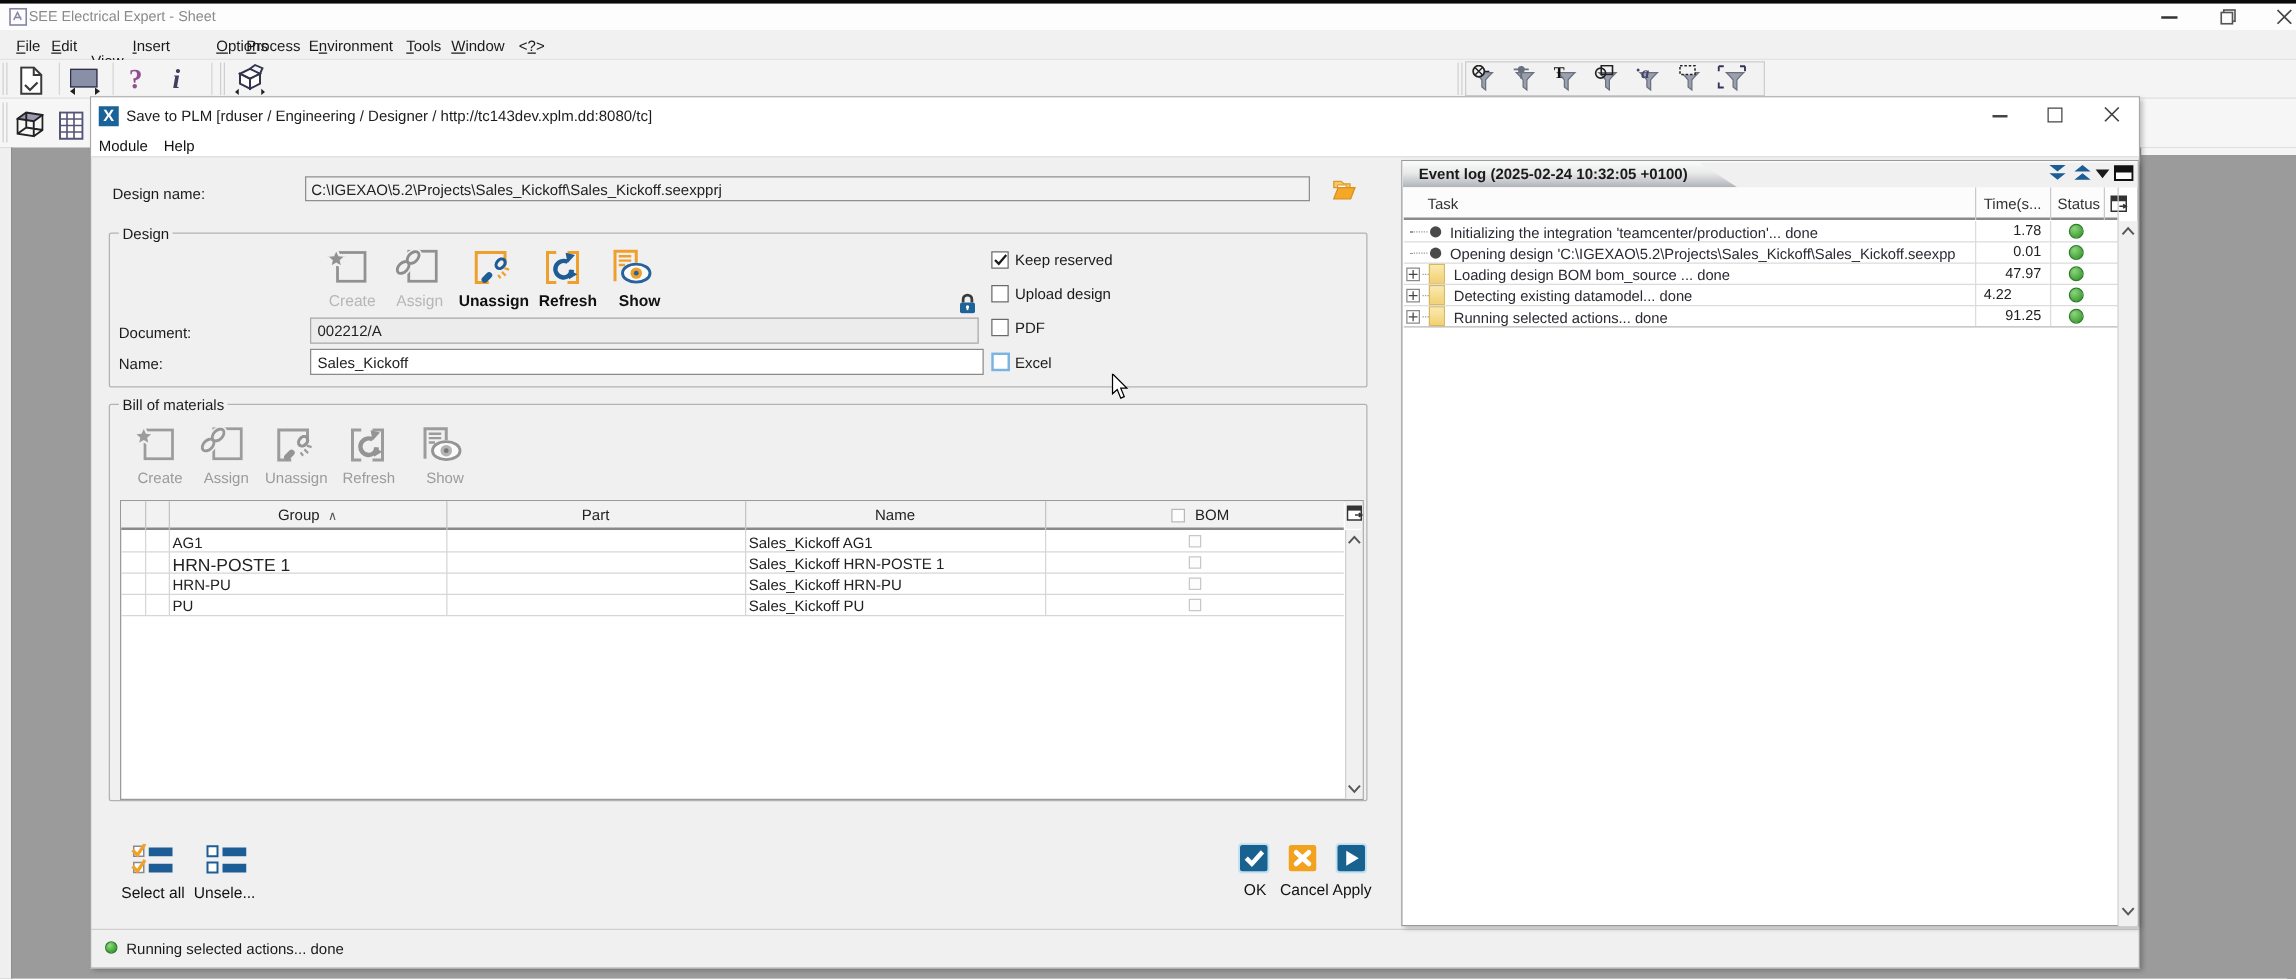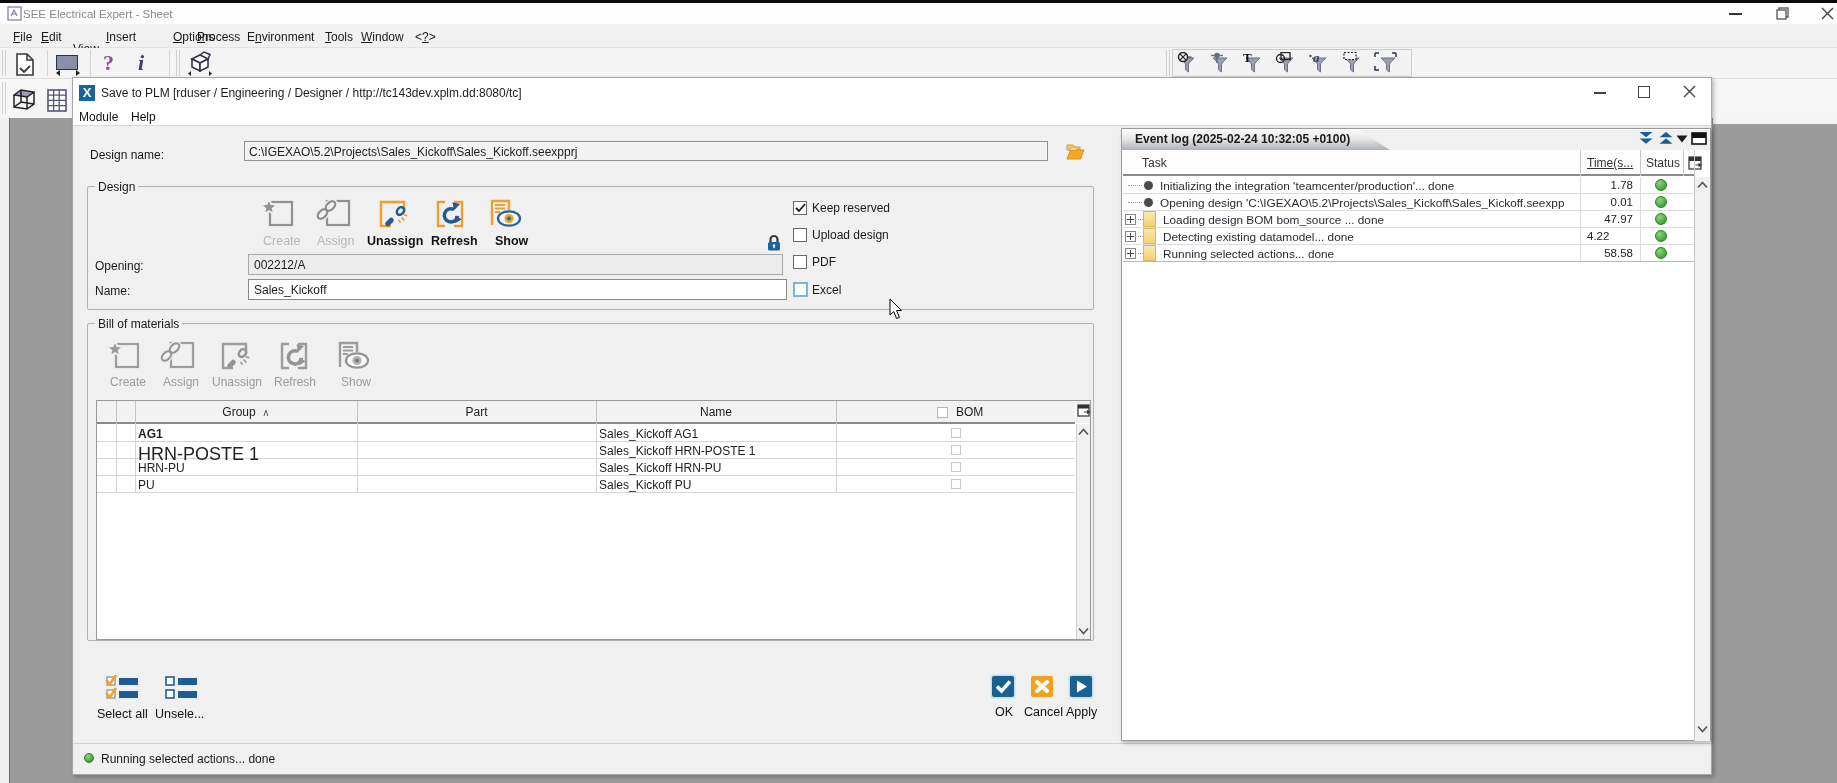--- a/index.html
+++ b/index.html
@@ -234,21 +234,21 @@
     <path d="M1 5 L4 8 L10 1" fill="none" stroke="#1a1a1a" stroke-width="1.8"></path>
   </svg>
 <div class="a txt" style="left:812px;top:201px;font-size:12px;color:#1a1a1a;">Keep reserved</div>
 <div class="a" style="left:793px;top:228px;width:14px;height:14px;background:#fff;border:1px solid #6a6a6a;"></div>
 <div class="a txt" style="left:812px;top:228px;font-size:12px;color:#1a1a1a;">Upload design</div>
 <div class="a" style="left:793px;top:255px;width:14px;height:14px;background:#fff;border:1px solid #6a6a6a;"></div>
 <div class="a txt" style="left:812px;top:255px;font-size:12px;color:#1a1a1a;">PDF</div>
 <div class="a" style="left:793px;top:282px;width:15px;height:15px;background:#fff;border:2px solid #7ab4e0;"></div>
 <div class="a txt" style="left:812px;top:283px;font-size:12px;color:#1a1a1a;">Excel</div>
 
-<div class="a txt" style="left:95px;top:259px;font-size:12px;color:#1a1a1a;">Opening:</div>
+<div class="a txt" style="left:95px;top:259px;font-size:12px;color:#1a1a1a;">Document:</div>
 <div class="a" style="left:248px;top:254px;width:535px;height:21px;background:#ececec;border:1px solid #a8a8a8;"></div>
 <div class="a txt" style="left:254px;top:258px;font-size:12px;color:#222;">002212/A</div>
 <div class="a txt" style="left:95px;top:284px;font-size:12px;color:#1a1a1a;">Name:</div>
 <div class="a" style="left:248px;top:279px;width:539px;height:21px;background:#fff;border:1px solid #8a8a8a;"></div>
 <div class="a txt" style="left:254px;top:283px;font-size:12px;color:#222;">Sales_Kickoff</div>
 
 <div class="a" style="left:87px;top:323px;width:1007px;height:318px;border:1px solid #b2b2b2;border-radius:2px;"></div>
 <div class="a txt" style="left:95px;top:317px;font-size:12px;color:#1a1a1a;background:#f0f0f0;padding:0 3px;">Bill of materials</div>
 <svg class="a" style="left:104px;top:339px;" width="280" height="32" viewBox="0 0 280 32">
   <g transform="translate(2,2)">
@@ -317,23 +317,23 @@
 
 <div class="a" style="left:97px;top:441px;width:978px;height:1px;background:#d6d6d6;"></div>
 <div class="a" style="left:97px;top:458px;width:978px;height:1px;background:#d6d6d6;"></div>
 <div class="a" style="left:97px;top:475px;width:978px;height:1px;background:#d6d6d6;"></div>
 <div class="a" style="left:97px;top:492px;width:978px;height:1px;background:#d6d6d6;"></div>
 <div class="a" style="left:116px;top:424px;width:1px;height:68px;background:#d6d6d6;"></div>
 <div class="a" style="left:135px;top:424px;width:1px;height:68px;background:#d6d6d6;"></div>
 <div class="a" style="left:357px;top:424px;width:1px;height:68px;background:#d6d6d6;"></div>
 <div class="a" style="left:596px;top:424px;width:1px;height:68px;background:#d6d6d6;"></div>
 <div class="a" style="left:836px;top:424px;width:1px;height:68px;background:#d6d6d6;"></div>
-<div class="a txt" style="left:138px;top:427px;font-size:12px;color:#222;font-weight:bold;">AG1</div>
+<div class="a txt" style="left:138px;top:427px;font-size:12px;color:#222;">AG1</div>
 <div class="a txt" style="left:599px;top:427px;font-size:12px;color:#222;">Sales_Kickoff AG1</div>
-<div class="a txt" style="left:138px;top:444px;font-size:18px;color:#222;">HRN-POSTE 1</div>
+<div class="a txt" style="left:138px;top:444px;font-size:14px;color:#222;">HRN-POSTE 1</div>
 <div class="a txt" style="left:599px;top:444px;font-size:12px;color:#222;">Sales_Kickoff HRN-POSTE 1</div>
 <div class="a txt" style="left:138px;top:461px;font-size:12px;color:#222;">HRN-PU</div>
 <div class="a txt" style="left:599px;top:461px;font-size:12px;color:#222;">Sales_Kickoff HRN-PU</div>
 <div class="a txt" style="left:138px;top:478px;font-size:12px;color:#222;">PU</div>
 <div class="a txt" style="left:599px;top:478px;font-size:12px;color:#222;">Sales_Kickoff PU</div>
 <div class="a" style="left:951px;top:428px;width:10px;height:10px;background:#fdfdfd;border:1px solid #c8c8c8;"></div>
 <div class="a" style="left:951px;top:445px;width:10px;height:10px;background:#fdfdfd;border:1px solid #c8c8c8;"></div>
 <div class="a" style="left:951px;top:462px;width:10px;height:10px;background:#fdfdfd;border:1px solid #c8c8c8;"></div>
 <div class="a" style="left:951px;top:479px;width:10px;height:10px;background:#fdfdfd;border:1px solid #c8c8c8;"></div>
 
@@ -404,21 +404,21 @@
     <path d="M0.5 0.5 H11.5 L6 7.5 Z" fill="#1a1a1a"></path>
   </svg>
 <svg class="a" style="left:1691px;top:132px;" width="16" height="13" viewBox="0 0 16 13">
   <rect x="1" y="1" width="14" height="11" fill="#fff" stroke="#111" stroke-width="1.6"></rect>
   <rect x="1" y="1" width="14" height="5" fill="#111"></rect>
 </svg>
 
 <div class="a" style="left:1123px;top:150px;width:571px;height:26px;background:#fcfcfc;border-bottom:2px solid #8a8a8a;"></div>
 <div class="a txt" style="left:1142px;top:156px;font-size:12px;color:#333;">Task</div>
 <div class="a" style="left:1580px;top:150px;width:1px;height:26px;background:#c9c9c9;"></div>
-<div class="a txt" style="left:1587px;top:156px;font-size:12px;color:#333;text-decoration:underline;">Time(s...</div>
+<div class="a txt" style="left:1587px;top:156px;font-size:12px;color:#333;">Time(s...</div>
 <div class="a" style="left:1640px;top:150px;width:1px;height:26px;background:#c9c9c9;"></div>
 <div class="a txt" style="left:1646px;top:156px;font-size:12px;color:#333;">Status</div>
 <div class="a" style="left:1683px;top:150px;width:1px;height:26px;background:#c9c9c9;"></div>
 <svg class="a" style="left:1688px;top:156px;" width="15" height="17" viewBox="0 0 15 17">
   <rect x="1" y="1" width="12" height="12" fill="#fff" stroke="#333" stroke-width="1.2"></rect>
   <rect x="1" y="1" width="12" height="4" fill="#333"></rect>
   <path d="M7.5 9 h5 M10.5 7.5 l2.5 1.5 l-2.5 1.5" stroke="#333" stroke-width="1.2" fill="none"></path>
 </svg>
 
 <div class="a" style="left:1123px;top:193px;width:571px;height:1px;background:#dcdcdc;"></div>
@@ -458,21 +458,21 @@
 <div class="a txt" style="left:1163px;top:230px;font-size:11.8px;color:#2a2a33;">Detecting existing datamodel... done</div>
 <div class="a txt" style="left:1587px;top:230px;width:46px;text-align:left;font-size:11.5px;color:#222;">4.22</div>
 <div class="a" style="left:1655px;top:230px;width:12px;height:12px;border-radius:50%;background:radial-gradient(circle at 35% 30%, #8cd57c, #44a139 75%);border:1px solid #2d7d2a;"></div>
 
 <div class="a" style="left:1125px;top:248px;width:11px;height:11px;background:#fff;border:1px solid #8a8a8a;"></div>
 <div class="a" style="left:1127px;top:253px;width:7px;height:1px;background:#444;"></div>
 <div class="a" style="left:1130px;top:250px;width:1px;height:7px;background:#444;"></div>
 <div class="a" style="left:1138px;top:253px;width:5px;height:1px;border-top:1px dotted #999;"></div>
 <div class="a" style="left:1143px;top:245px;width:13px;height:16px;background:linear-gradient(#fae9b0,#f3d172);border:1px solid #d9b960;"></div>
 <div class="a txt" style="left:1163px;top:247px;font-size:11.8px;color:#2a2a33;">Running selected actions... done</div>
-<div class="a txt" style="left:1587px;top:247px;width:46px;text-align:right;font-size:11.5px;color:#222;">58.58</div>
+<div class="a txt" style="left:1587px;top:247px;width:46px;text-align:right;font-size:11.5px;color:#222;">91.25</div>
 <div class="a" style="left:1655px;top:247px;width:12px;height:12px;border-radius:50%;background:radial-gradient(circle at 35% 30%, #8cd57c, #44a139 75%);border:1px solid #2d7d2a;"></div>
 
 <div class="a" style="left:1694px;top:150px;width:1px;height:591px;background:#c9c9c9;"></div>
 <div class="a" style="left:1695px;top:177px;width:15px;height:564px;background:#f0f0f0;"></div>
 <svg class="a" style="left:1697px;top:181px;" width="11" height="8" viewBox="0 0 11 8">
     <path d="M1 6.5 L5.5 1.5 L10 6.5" fill="none" stroke="#555" stroke-width="1.6"></path>
   </svg>
 <svg class="a" style="left:1697px;top:725px;" width="11" height="8" viewBox="0 0 11 8">
     <path d="M1 1.5 L5.5 6.5 L10 1.5" fill="none" stroke="#555" stroke-width="1.6"></path>
   </svg>

